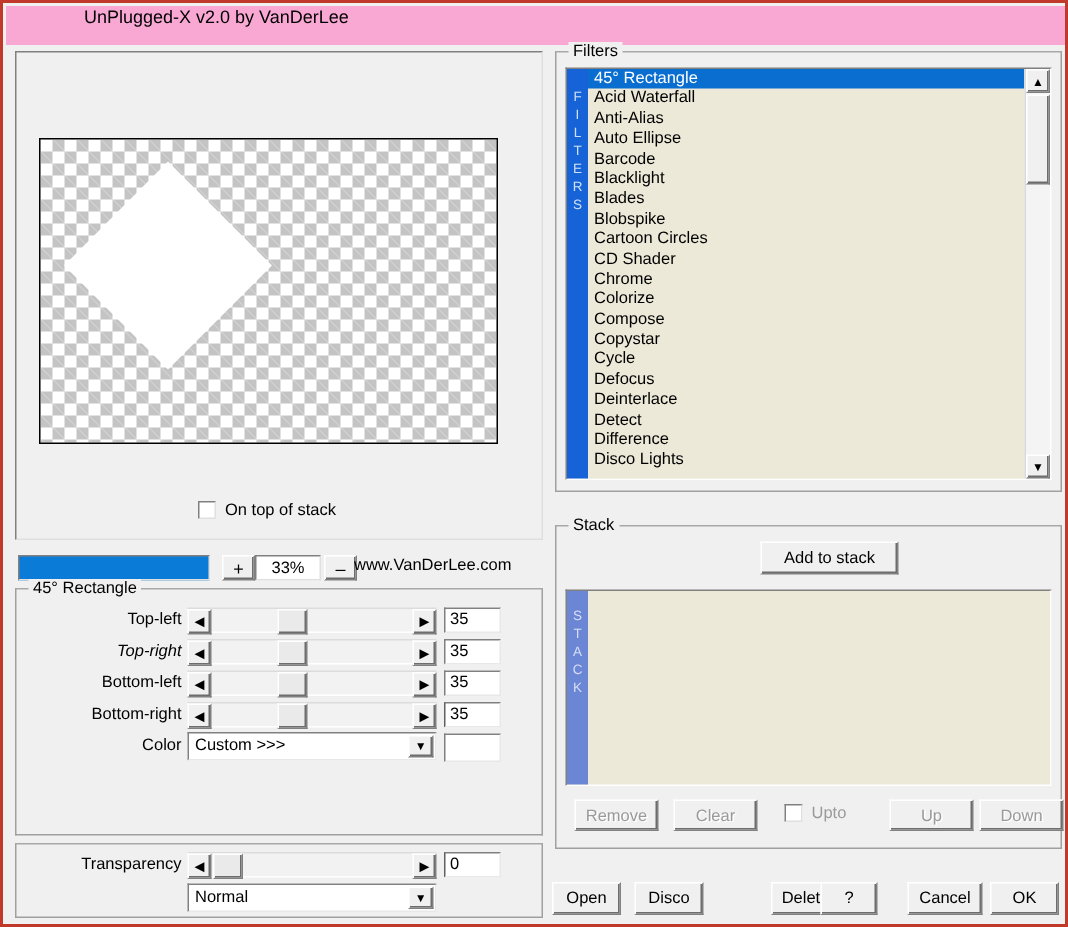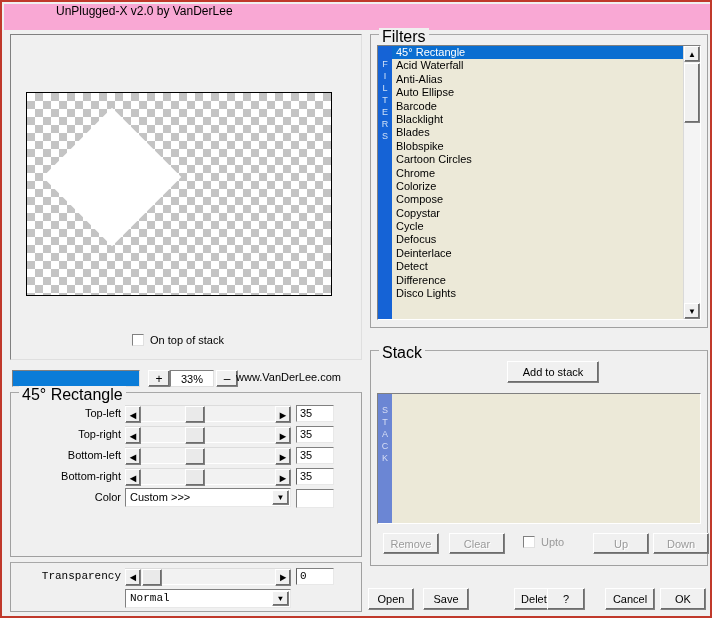--- a/index.html
+++ b/index.html
@@ -124,25 +124,25 @@
     position: absolute;
     border: 1px solid #a0a0a0;
     border-top-color: #a8a8a8;
     box-sizing: border-box;
   }
   .group-title {
     position: absolute;
     top: -7px; left: 8px;
     background: #f0f0f0;
     padding: 0 3px;
-    font-size: 16px;
+    font-size: 11px;
     white-space: nowrap;
   }
   .params-group { left: 8px; top: 390px; width: 352px; height: 165px; }
-  .trans-group  { left: 8px; top: 560px; width: 352px; height: 50px; font-family: Liberation Mono, monospace; }
+  .trans-group  { left: 8px; top: 560px; width: 352px; height: 50px; }
 
   
   .srow {
     position: absolute;
     height: 17px;
     display: flex; align-items: center;
   }
   .srow-label {
     position: absolute;
     right: 0; top: 0;
@@ -382,21 +382,21 @@
       <div class="srow-label" style="left:30px; width:80px;">Top-left</div>
       <div class="slider" style="left:114px; width:166px;">
         <div class="sarrow" style="left:0;">◄</div>
         <div class="sthumb" style="left:60px;"></div>
         <div class="sarrow" style="right:0;">►</div>
       </div>
       <div class="numbox" style="left:285px;">35</div>
     </div>
 
     <div class="srow" style="left:0; top:33px; width:346px;">
-      <div class="srow-label" style="left:30px; width:80px;">Top-right</div>
+      <div class="srow-label" style="left:30px; width:80px;font-style:italic;">Top-right</div>
       <div class="slider" style="left:114px; width:166px;">
         <div class="sarrow" style="left:0;">◄</div>
         <div class="sthumb" style="left:60px;"></div>
         <div class="sarrow" style="right:0;">►</div>
       </div>
       <div class="numbox" style="left:285px;">35</div>
     </div>
 
     <div class="srow" style="left:0; top:54px; width:346px;">
       <div class="srow-label" style="left:30px; width:80px;">Bottom-left</div>
@@ -459,20 +459,21 @@
       <div class="listbox" id="filters-listbox">
           <div class="litem sel">45° Rectangle</div>
           <div class="litem">Acid Waterfall</div>
           <div class="litem">Anti-Alias</div>
           <div class="litem">Auto Ellipse</div>
           <div class="litem">Barcode</div>
           <div class="litem">Blacklight</div>
           <div class="litem">Blades</div>
           <div class="litem">Blobspike</div>
           <div class="litem">Cartoon Circles</div>
+          <div class="litem">CD Shader</div>
           <div class="litem">Chrome</div>
           <div class="litem">Colorize</div>
           <div class="litem">Compose</div>
           <div class="litem">Copystar</div>
           <div class="litem">Cycle</div>
           <div class="litem">Defocus</div>
           <div class="litem">Deinterlace</div>
           <div class="litem">Detect</div>
           <div class="litem">Difference</div>
           <div class="litem">Disco Lights</div>
@@ -507,19 +508,19 @@
     <div class="btn disabled" style="position:absolute; left:78px; top:182px; width:56px; height:21px;">Clear</div>
     <div style="position:absolute; left:152px; top:185px; display:flex; align-items:flex-end;">
       <div class="chkbox"></div>
       <span style="color:#9a9a9a;">Upto</span>
     </div>
     <div class="btn disabled" style="position:absolute; left:222px; top:182px; width:56px; height:21px;">Up</div>
     <div class="btn disabled" style="position:absolute; left:282px; top:182px; width:56px; height:21px;">Down</div>
   </div>
 
   <div class="btn bottom-btn" style="left:366px; width:46px;">Open</div>
-  <div class="btn bottom-btn" style="left:421px; width:46px;">Save</div>
+  <div class="btn bottom-btn" style="left:421px; width:46px;">Disco</div>
   <div class="btn bottom-btn" style="left:476px; width:46px;margin-left:36px;">Delete</div>
   <div class="btn bottom-btn" style="left:545px; width:38px;">?</div>
   <div class="btn bottom-btn" style="left:603px; width:50px;">Cancel</div>
   <div class="btn bottom-btn" style="left:658px; width:46px;">OK</div>
 
 </div>
 
 </body></html>

